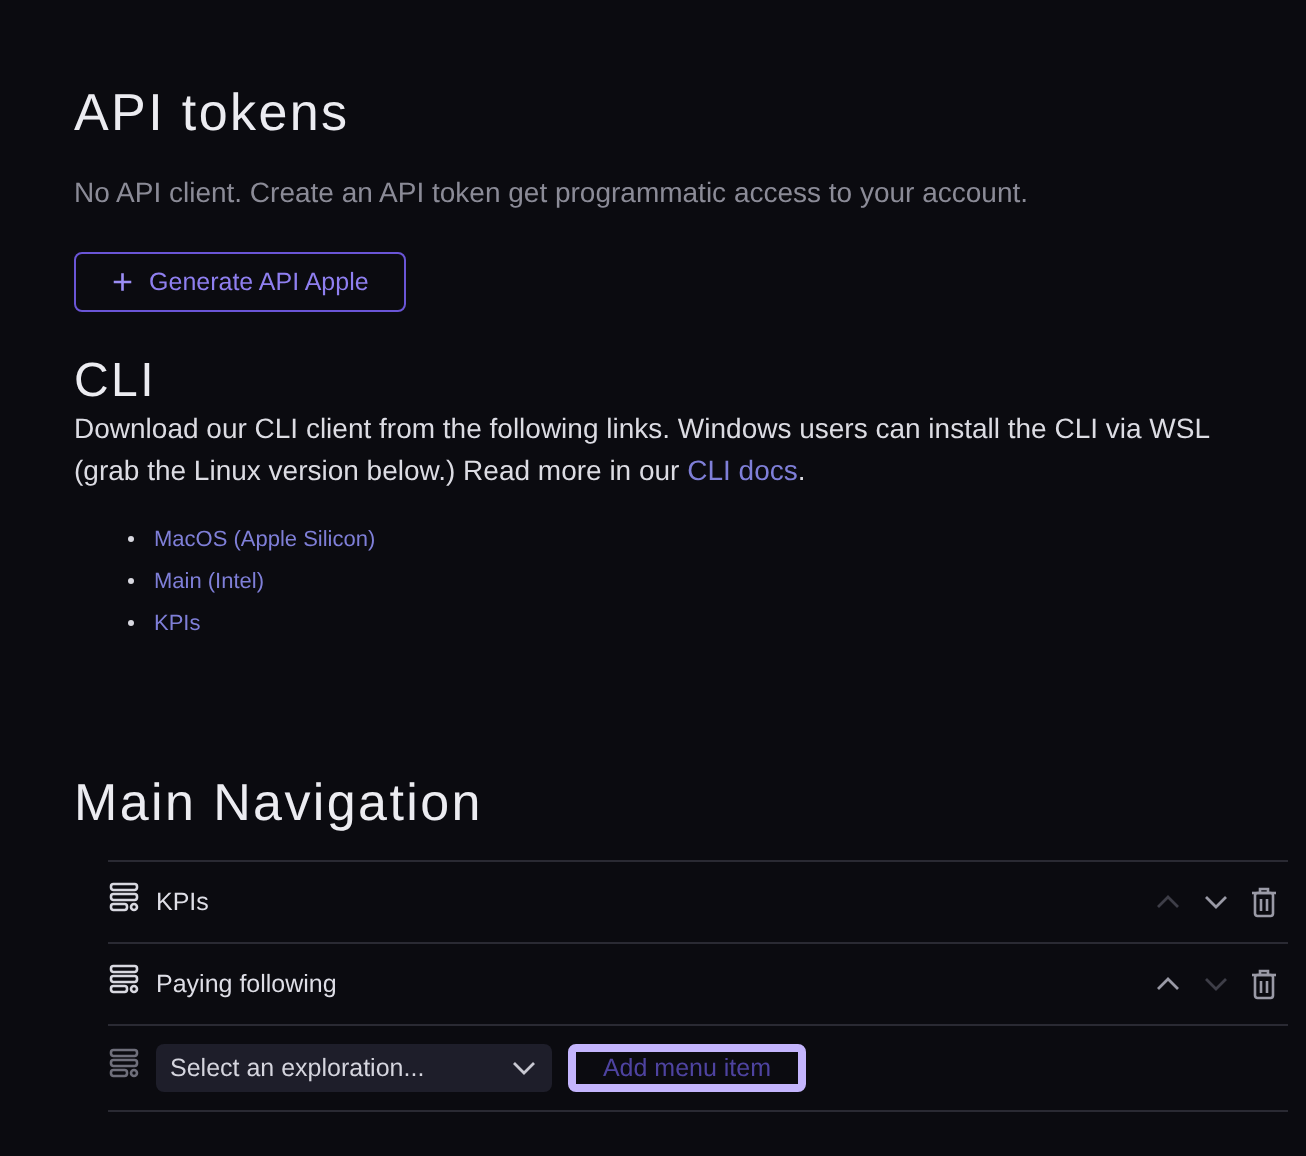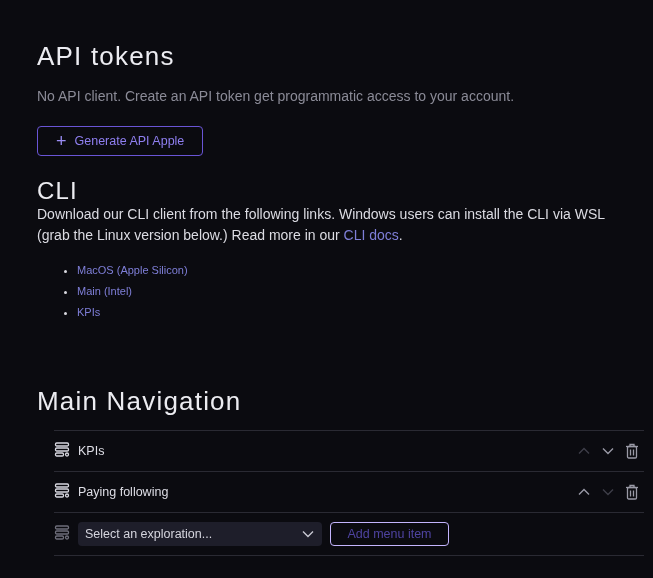--- a/index.html
+++ b/index.html
@@ -30,26 +30,26 @@
   ul.dl li::marker { color:#d8d8e0; }
   .nav-list { position:absolute; left:17px; top:430px; width:590px; }
   .nav-row {
     height:40px; border-top:1px solid #2a2a33; display:flex; align-items:center; position:relative;
   }
   .nav-row .label { font-size:12.5px; color:#dedee6; margin-left:8px; }
   .nav-row .actions { position:absolute; right:4px; display:flex; align-items:center; gap:8px; }
   .ico-btn { width:16px; height:16px; display:flex; align-items:center; justify-content:center; cursor:pointer; }
   .add-row { height:42px; border-top:1px solid #2a2a33; display:flex; align-items:center; }
   .select {
-    margin-left:8px; width:244px; height:24px; background:#1e1e2a; border-radius:4px;
+    margin-left:8px; width:198px; height:24px; background:#1e1e2a; border-radius:4px;
     display:flex; align-items:center; justify-content:space-between; padding:0 8px 0 7px; box-sizing:border-box;
     font-size:12.5px; color:#d5d5de; cursor:pointer;
   }
   .add-btn {
-    margin-left:8px; width:119px; height:24px; border:1px solid #c4b5fd; border-radius:4px;
+    margin-left:8px; width:119px; height:24px; border:4px solid #c4b5fd; border-radius:4px;
     background:transparent; color:#4e43a0; font-size:12.5px; font-family:"Liberation Sans", sans-serif;
     display:flex; align-items:center; justify-content:center; box-sizing:border-box; cursor:pointer;
   }
 </style>
 </head>
 <body>
 
 <div class="wrap">
 
   <h1 class="section-title" style="top:41px;">API tokens</h1>

